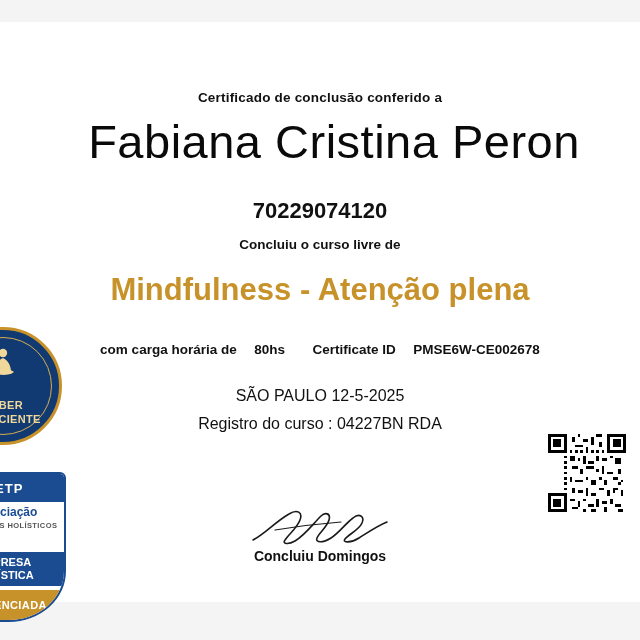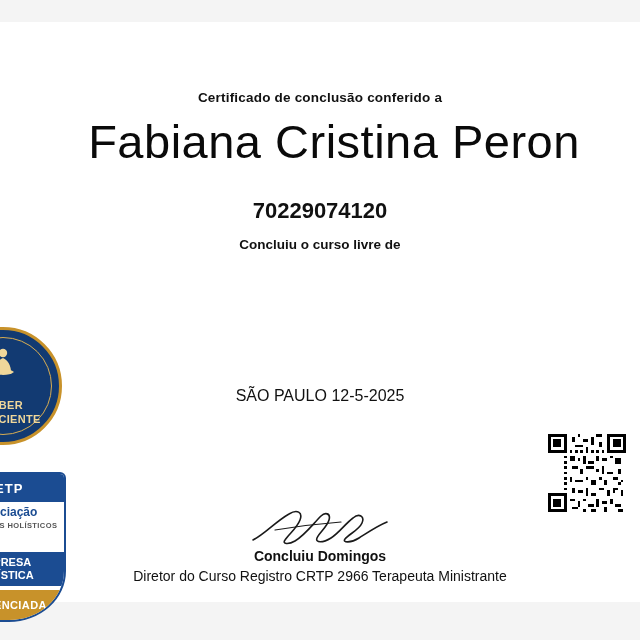--- a/index.html
+++ b/index.html
@@ -257,37 +257,47 @@
   <div class="content">
 
     <div class="line conferred">Certificado de conclusão conferido a</div>
 
     <div class="line student-name">Fabiana Cristina Peron</div>
 
     <div class="line doc-number">70229074120</div>
 
     <div class="line completed">Concluiu o curso livre de</div>
 
-
+    <div class="line course-title">Mindfulness - Atenção plena</div>
+
+    <div class="line hours-line">
+      <span>com carga horária de</span>
+      <span class="gap"></span>
+      <span>80hs</span>
+      <span class="gap"></span><span class="gap"></span>
+      <span>Certificate ID</span>
+      <span class="gap"></span>
+      <span>PMSE6W-CE002678</span>
+    </div>
 
     <div class="line city-date">
       <span>SÃO PAULO</span>
       <span class="gap"></span>
       <span>12-5-2025</span>
     </div>
 
+    <div class="line registry">Registro do curso : 04227BN RDA</div>
 
     <svg class="signature" viewBox="0 0 150 46">
       <path d="M8 40 C20 34, 30 22, 44 14 C52 9, 58 12, 55 20 C52 28, 44 34, 40 40 C37 44, 43 45, 50 41 C60 35, 68 24, 76 16 C80 12, 86 13, 84 20 C82 27, 74 33, 72 38 C70 43, 78 43, 86 38 C94 33, 100 24, 108 18 C114 13, 120 16, 117 23 C114 30, 104 34, 100 39 C97 43, 106 43, 114 38 C122 33, 132 26, 142 22" fill="none" stroke="#1a1a1a" stroke-width="1.6" stroke-linecap="round"></path>
       <path d="M30 30 C48 27, 70 24, 96 22" fill="none" stroke="#1a1a1a" stroke-width="1.2" stroke-linecap="round"></path>
     </svg>
 
     <div class="line signer-name">Concluiu Domingos</div>
 
-    <div class="line signer-role">Diretor do Curso Registro CRTP  2966 Terapeuta Ministrante</div>
 
     <div class="seal-round">
       <div class="inner-ring"></div>
       <svg class="seal-figure" viewBox="0 0 30 34">
         <circle cx="15" cy="7" r="4.2" fill="#f0d79a"></circle>
         <path d="M15 12 C10 14, 7 20, 7 26 L23 26 C23 20, 20 14, 15 12 Z" fill="#f0d79a"></path>
         <path d="M4 26 C8 22, 22 22, 26 26 C22 30, 8 30, 4 26 Z" fill="#f0d79a"></path>
       </svg>
       <div class="seal-text">
         <div>SABER</div>

